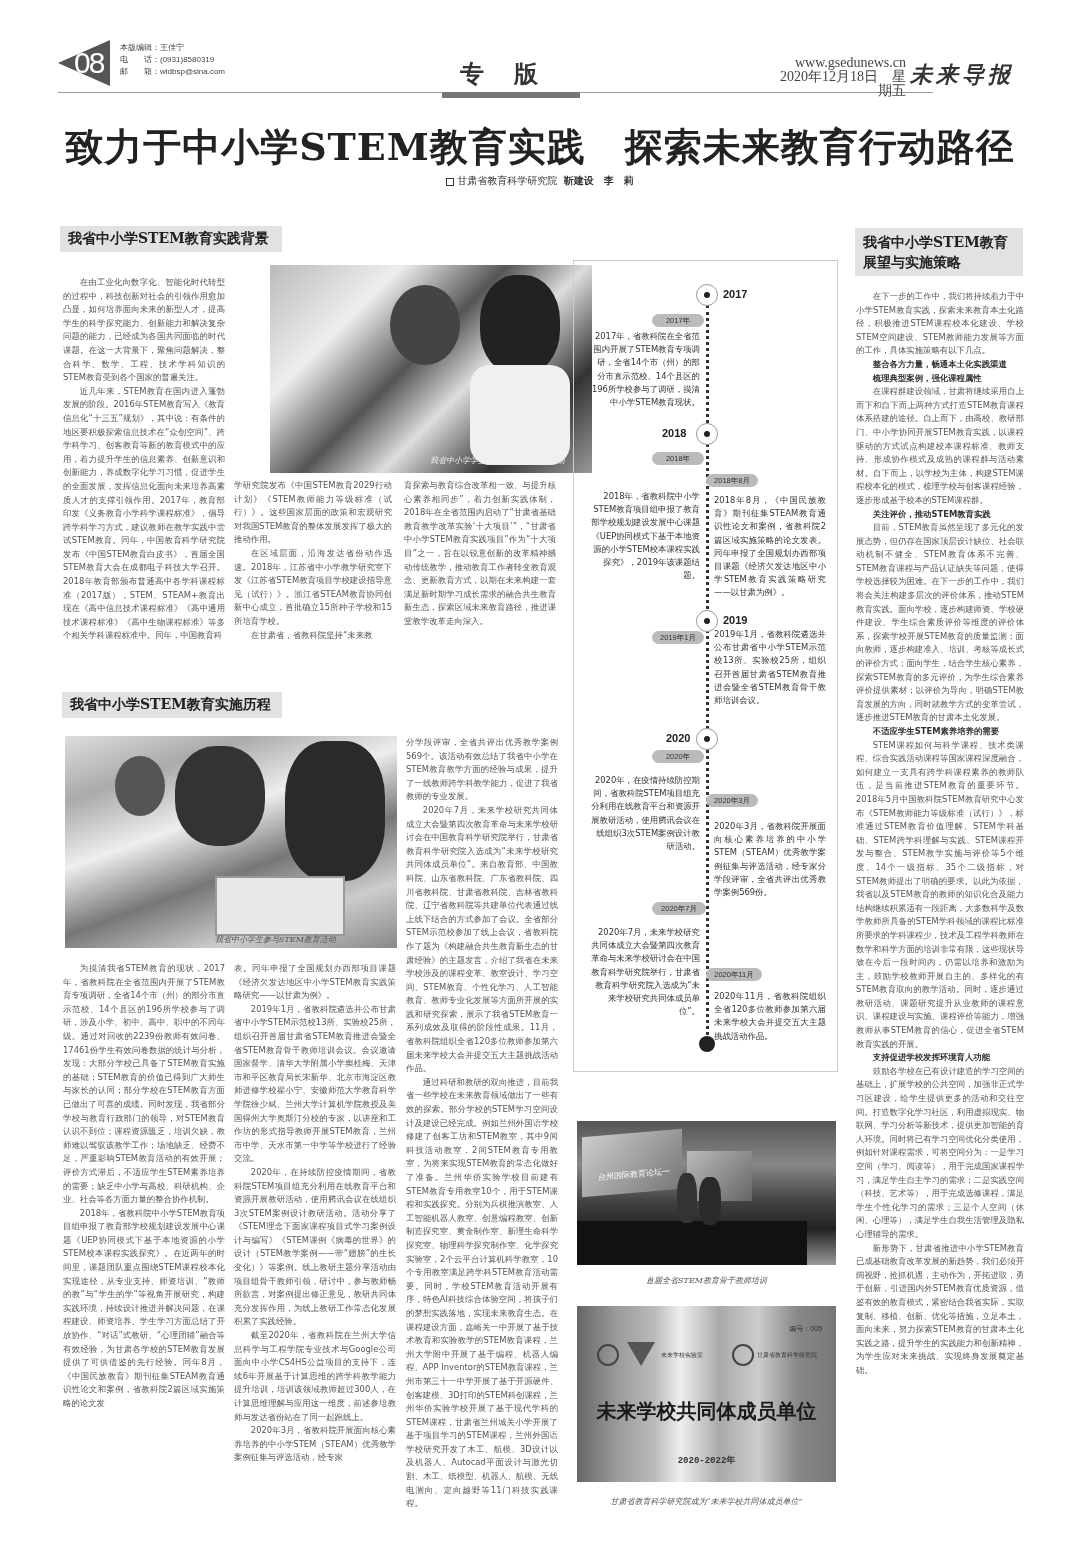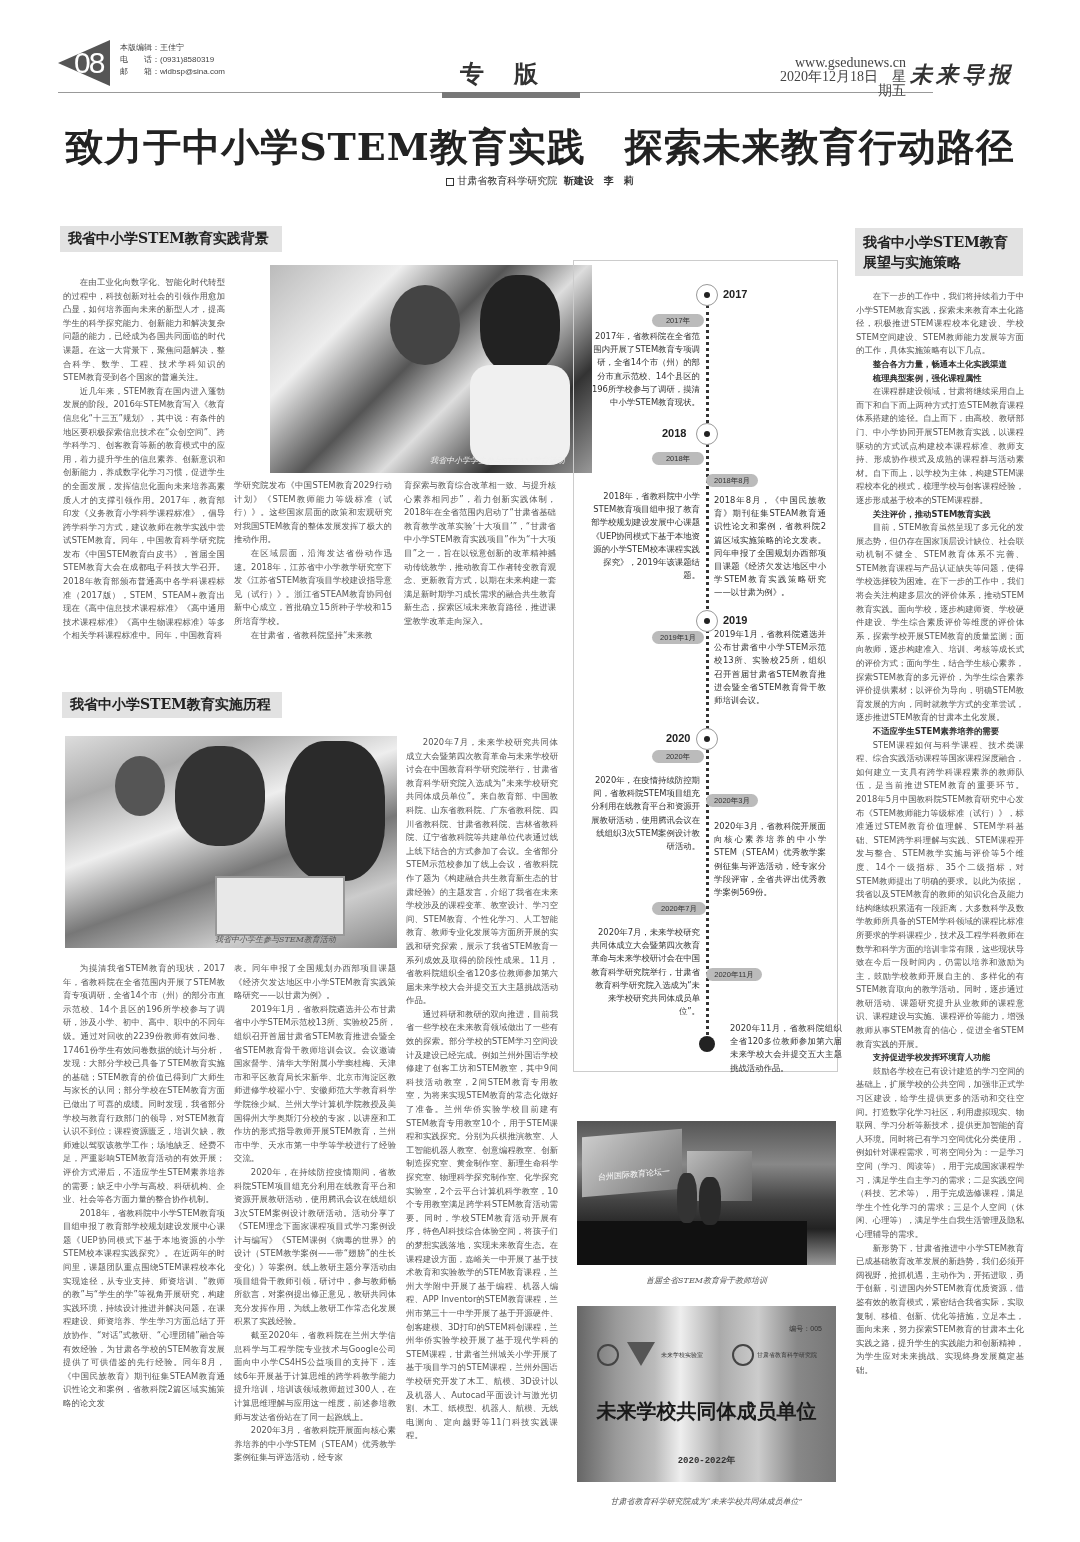--- a/index.html
+++ b/index.html
@@ -112,20 +112,21 @@
   <p>2018年，省教科院中小学STEM教育项目组申报了教育部学校规划建设发展中心课题《UEP协同模式下基于本地资源的小学STEM校本课程实践探究》。在近两年的时间里，课题团队重点围绕STEM课程校本化实现途径，从专业支持、师资培训、“教师的教”与“学生的学”等视角开展研究，构建实践环境，持续设计推进并解决问题，在课程建设、师资培养、学生学习方面总结了开放协作、“对话”式教研、“心理团辅”融合等有效经验，为甘肃各学校的STEM教育发展提供了可供借鉴的先行经验。同年8月，《中国民族教育》期刊征集STEAM教育通识性论文和案例，省教科院2篇区域实施策略的论文发</p>
 </div>
 <div class="col" style="left:234px; top:962px; width:162px; height:570px;">
   <p style="text-indent:0">表。同年申报了全国规划办西部项目课题《经济欠发达地区中小学STEM教育实践策略研究——以甘肃为例》。</p>
   <p>2019年1月，省教科院遴选并公布甘肃省中小学STEM示范校13所、实验校25所，组织召开首届甘肃省STEM教育推进会暨全省STEM教育骨干教师培训会议。会议邀请国家督学、清华大学附属小学窦桂梅、天津市和平区教育局长宋新华、北京市海淀区教师进修学校翟小宁、安徽师范大学教育科学学院徐少斌、兰州大学计算机学院教授及美国得州大学奥斯汀分校的专家，以讲座和工作坊的形式指导教师开展STEM教育，兰州市中学、天水市第一中学等学校进行了经验交流。</p>
   <p>2020年，在持续防控疫情期间，省教科院STEM项目组充分利用在线教育平台和资源开展教研活动，使用腾讯会议在线组织3次STEM案例设计教研活动。活动分享了《STEM理念下面家课程项目式学习案例设计与编写》《STEM课例《病毒的世界》的设计（STEM教学案例——带“翅膀”的生长变化）》等案例。线上教研主题分享活动由项目组骨干教师引领，研讨中，参与教师畅所欲言，对案例提出修正意见，教研共同体充分发挥作用，为线上教研工作常态化发展积累了实践经验。</p>
   <p>截至2020年，省教科院在兰州大学信息科学与工程学院专业技术与Google公司面向中小学CS4HS公益项目的支持下，连续6年开展基于计算思维的跨学科教学能力提升培训，培训该领域教师超过300人，在计算思维理解与应用这一维度，前述参培教师与发达省份站在了同一起跑线上。</p>
   <p>2020年3月，省教科院开展面向核心素养培养的中小学STEM（STEAM）优秀教学案例征集与评选活动，经专家</p>
 </div>
 <div class="col" style="left:406px; top:736px; width:152px; height:796px;">
+  <p style="text-indent:0">分学段评审，全省共评出优秀教学案例569个。该活动有效总结了我省中小学在STEM教育教学方面的经验与成果，提升了一线教师跨学科教学能力，促进了我省教师的专业发展。</p>
   <p>2020年7月，未来学校研究共同体成立大会暨第四次教育革命与未来学校研讨会在中国教育科学研究院举行，甘肃省教育科学研究院入选成为“未来学校研究共同体成员单位”。来自教育部、中国教科院、山东省教科院、广东省教科院、四川省教科院、甘肃省教科院、吉林省教科院、辽宁省教科院等共建单位代表通过线上线下结合的方式参加了会议。全省部分STEM示范校参加了线上会议，省教科院作了题为《构建融合共生教育新生态的甘肃经验》的主题发言，介绍了我省在未来学校涉及的课程变革、教室设计、学习空间、STEM教育、个性化学习、人工智能教育、教师专业化发展等方面所开展的实践和研究探索，展示了我省STEM教育一系列成效及取得的阶段性成果。11月，省教科院组织全省120多位教师参加第六届未来学校大会并提交五大主题挑战活动作品。</p>
   <p>通过科研和教研的双向推进，目前我省一些学校在未来教育领域做出了一些有效的探索。部分学校的STEM学习空间设计及建设已经完成。例如兰州外国语学校修建了创客工坊和STEM教室，其中9间科技活动教室，2间STEM教育专用教室，为将来实现STEM教育的常态化做好了准备。兰州华侨实验学校目前建有STEM教育专用教室10个，用于STEM课程和实践探究。分别为兵棋推演教室、人工智能机器人教室、创意编程教室、创新制造探究室、黄金制作室、新理生命科学探究室、物理科学探究制作室、化学探究实验室，2个云平台计算机科学教室，10个专用教室满足跨学科STEM教育活动需要。同时，学校STEM教育活动开展有序，特色AI科技综合体验空间，将孩子们的梦想实践落地，实现未来教育生态。在课程建设方面，嘉峪关一中开展了基于技术教育和实验教学的STEM教育课程，兰州大学附中开展了基于编程、机器人编程、APP Inventor的STEM教育课程，兰州市第三十一中学开展了基于开源硬件、创客建模、3D打印的STEM科创课程，兰州华侨实验学校开展了基于现代学科的STEM课程，甘肃省兰州城关小学开展了基于项目学习的STEM课程，兰州外国语学校研究开发了木工、航模、3D设计以及机器人、Autocad平面设计与激光切割、木工、纸模型、机器人、航模、无线电测向、定向越野等11门科技实践课程。</p>
 </div>
 
 <div class="timeline-box2"></div>
 <div class="tl-line"></div>
 
 <div class="tl-node" style="left:696px; top:284px;"></div>
 <div class="tl-year" style="left:723px; top:288px;">2017</div>
 <div class="tl-tag" style="left:652px; top:314px; width:52px;">2017年</div>
@@ -145,21 +146,21 @@
 
 <div class="tl-node" style="left:696px; top:728px;"></div>
 <div class="tl-year" style="left:666px; top:732px;">2020</div>
 <div class="tl-tag" style="left:652px; top:750px; width:52px;">2020年</div>
 <div class="tl-text right-al" style="left:590px; top:774px; width:110px;">2020年，在疫情持续防控期间，省教科院STEM项目组充分利用在线教育平台和资源开展教研活动，使用腾讯会议在线组织3次STEM案例设计教研活动。</div>
 <div class="tl-tag" style="left:706px; top:794px; width:52px;">2020年3月</div>
 <div class="tl-text" style="left:714px; top:820px; width:112px;">2020年3月，省教科院开展面向核心素养培养的中小学STEM（STEAM）优秀教学案例征集与评选活动，经专家分学段评审，全省共评出优秀教学案例569份。</div>
 <div class="tl-tag" style="left:652px; top:902px; width:54px;">2020年7月</div>
 <div class="tl-text right-al" style="left:590px; top:926px; width:110px;">2020年7月，未来学校研究共同体成立大会暨第四次教育革命与未来学校研讨会在中国教育科学研究院举行，甘肃省教育科学研究院入选成为“未来学校研究共同体成员单位”。</div>
 <div class="tl-tag" style="left:706px; top:968px; width:56px;">2020年11月</div>
-<div class="tl-text" style="left:730px; top:990px; width:112px;margin-top:32px;">2020年11月，省教科院组织全省120多位教师参加第六届未来学校大会并提交五大主题挑战活动作品。</div>
+<div class="tl-text" style="left:714px; top:990px; width:112px;">2020年11月，省教科院组织全省120多位教师参加第六届未来学校大会并提交五大主题挑战活动作品。</div>
 <div class="tl-end"></div>
 
 <div class="photo" style="left:577px; top:1121px; width:259px; height:144px; background: linear-gradient(180deg,#555 0%,#888 30%,#444 55%,#222 75%,#999 100%);">
   <div style="position:absolute; left:5px; top:12px; width:100px; height:60px; background:linear-gradient(135deg,#ccc,#777); transform:skewY(-5deg);">
     <span style="position:absolute; left:16px; top:36px; font-size:8px; color:#fff;">台州国际教育论坛一</span>
   </div>
   <div style="position:absolute; left:110px; top:30px; width:65px; height:50px; background:linear-gradient(135deg,#bbb,#666);"></div>
   <div style="position:absolute; left:0; top:100px; width:230px; height:44px; background:#111;"></div>
   <div style="position:absolute; left:100px; top:52px; width:20px; height:50px; border-radius:40%; background:#333;"></div>
   <div style="position:absolute; left:122px; top:56px; width:22px; height:48px; border-radius:40%; background:#2a2a2a;"></div>

